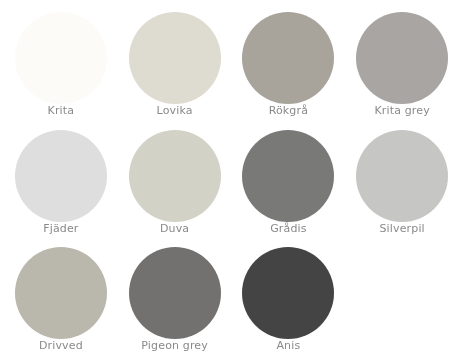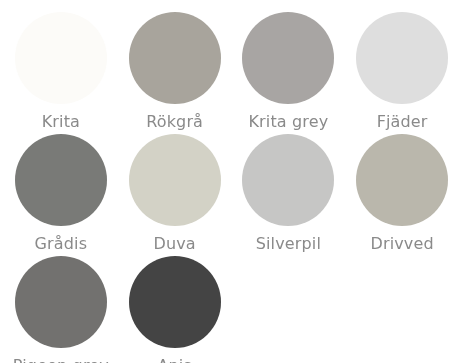--- a/index.html
+++ b/index.html
@@ -35,56 +35,59 @@
   }
 
   .swatch-disc {
     width: 92px;
     height: 92px;
     border-radius: 50%;
     flex: 0 0 auto;
   }
 
   .swatch-label {
-    margin-top: 11px;
-    font-size: 16px;
+    font-size: 11px;
     line-height: 13px;
     color: #8a8a8a;
     text-align: center;
     white-space: nowrap;
     letter-spacing: 0.15px;
   }
 </style>
 </head>
 <body style="background: rgb(255, 255, 255);">
 
 <div id="palette-grid" style="grid-template-columns: repeat(4, 1fr); grid-template-rows: repeat(3, 1fr);">
     <div class="swatch-cell">
       <div class="swatch-disc" style="background: rgb(252, 251, 248);"></div>
       <div class="swatch-label" style="color: rgb(138, 138, 138);">Krita</div>
     </div>
     <div class="swatch-cell">
+      <div class="swatch-disc" style="background: rgb(222, 219, 208);"></div>
+      <div class="swatch-label" style="color: rgb(138, 138, 138);">Lovika</div>
+    </div>
+    <div class="swatch-cell">
       <div class="swatch-disc" style="background: rgb(168, 164, 156);"></div>
       <div class="swatch-label" style="color: rgb(138, 138, 138);">Rökgrå</div>
     </div>
     <div class="swatch-cell">
       <div class="swatch-disc" style="background: rgb(168, 165, 163);"></div>
       <div class="swatch-label" style="color: rgb(138, 138, 138);">Krita grey</div>
     </div>
     <div class="swatch-cell">
       <div class="swatch-disc" style="background: rgb(222, 222, 222);"></div>
       <div class="swatch-label" style="color: rgb(138, 138, 138);">Fjäder</div>
     </div>
     <div class="swatch-cell">
+      <div class="swatch-disc" style="background: rgb(211, 210, 198);"></div>
+      <div class="swatch-label" style="color: rgb(138, 138, 138);">Duva</div>
+    </div>
+    <div class="swatch-cell">
       <div class="swatch-disc" style="background: rgb(121, 122, 119);"></div>
       <div class="swatch-label" style="color: rgb(138, 138, 138);">Grådis</div>
-    </div>
-    <div class="swatch-cell">
-      <div class="swatch-disc" style="background: rgb(211, 210, 198);"></div>
-      <div class="swatch-label" style="color: rgb(138, 138, 138);">Duva</div>
     </div>
     <div class="swatch-cell">
       <div class="swatch-disc" style="background: rgb(198, 198, 197);"></div>
       <div class="swatch-label" style="color: rgb(138, 138, 138);">Silverpil</div>
     </div>
     <div class="swatch-cell">
       <div class="swatch-disc" style="background: rgb(186, 183, 172);"></div>
       <div class="swatch-label" style="color: rgb(138, 138, 138);">Drivved</div>
     </div>
     <div class="swatch-cell">

